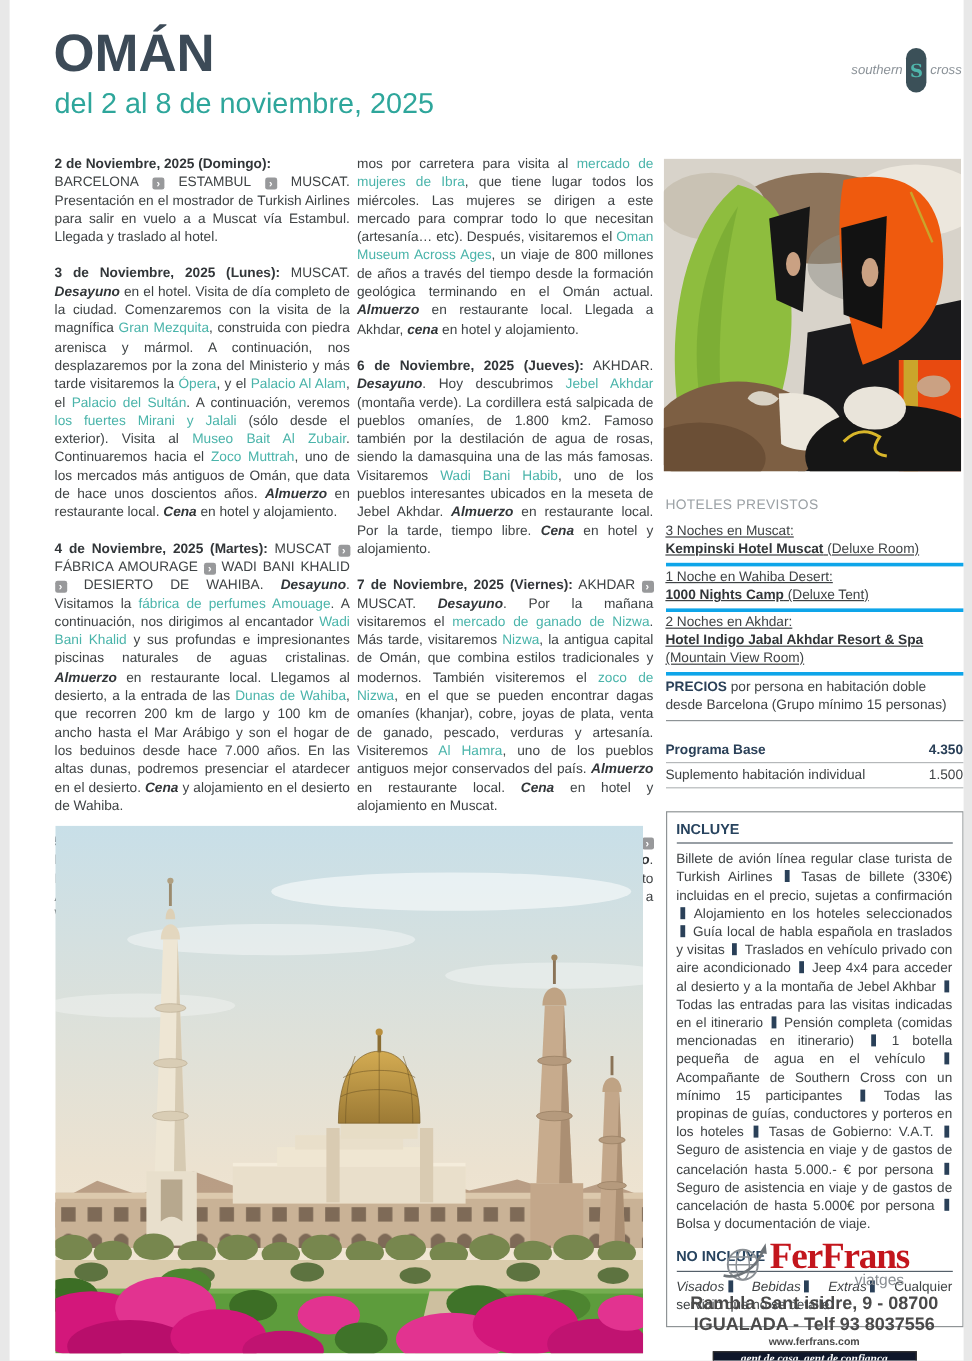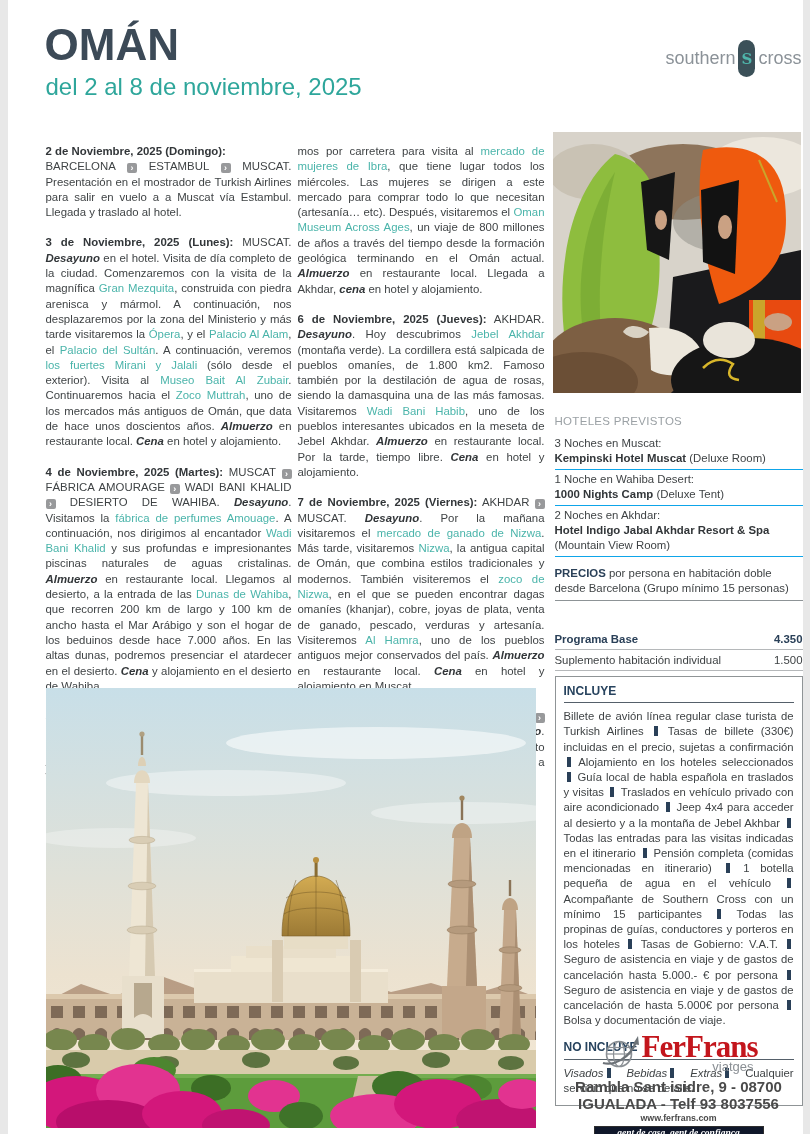--- a/index.html
+++ b/index.html
@@ -2,45 +2,45 @@
 <html><head>
 <meta charset="utf-8">
 <style>
   html,body{margin:0;padding:0;background:#e8e8e8;}
   .page{position:relative;width:795px;height:1134px;margin:0 auto;background:#ffffff;overflow:hidden;
         font-family:"Liberation Sans","DejaVu Sans",sans-serif;color:#3f4345;}
   
   .title{position:absolute;left:37px;top:20px;font-size:44px;font-weight:bold;color:#3c4a57;letter-spacing:0;}
   .subtitle{position:absolute;left:38px;top:73px;font-size:24px;color:#2ea69b;text-align:center;}
   .brand{position:absolute;left:628px;top:40px;width:166px;display:flex;align-items:center;justify-content:flex-end;gap:3px;}
-  .brand .word{font-size:18px;color:#8b9298;}
+  .brand .word{font-size:11px;color:#8b9298;font-style:italic;}
   .brand .pill{width:17px;height:37px;border-radius:9px;background:#3b5058;display:flex;align-items:center;justify-content:center;}
   .brand .pill span{color:#4fb5ab;font-size:15px;font-weight:bold;font-family:"DejaVu Serif",serif;}
   
   .col{position:absolute;top:130px;font-size:11.4px;line-height:15.3px;text-align:justify;}
   .col1{left:38px;width:246px;}
   .col2{left:290px;width:247px;}
-  .para{margin:14px 0 15px 0;}
+  .para{margin:0 0 15px 0;}
   .seg-b{font-weight:bold;color:#323639;}
   .seg-i{font-style:italic;}
   .seg-bi{font-weight:bold;font-style:italic;color:#323639;}
   .seg-teal{color:#4ab4aa;}
   .seg-hb{font-weight:bold;color:#2a4058;}
   .route-icon{display:inline-block;width:10px;height:10px;background:#98999b;border-radius:2px;color:#fff;
               font-size:9px;line-height:10px;text-align:center;font-weight:bold;vertical-align:-1px;}
   .sep-bar{display:inline-block;width:4px;height:10px;background:#2a4058;margin:0 3px;vertical-align:-1px;}
   
   .photo1{position:absolute;left:545px;top:132px;width:248px;height:261px;overflow:hidden;}
   .hotels{position:absolute;left:547px;top:414px;width:248px;font-size:11.4px;line-height:15px;}
   .hotels .label{color:#9ba1a5;font-size:11.5px;letter-spacing:.3px;margin-bottom:5px;}
-  .hotel-entry{padding:2px 0 3px 0;border-bottom:1px solid #0ea5e9;}
+  .hotel-entry{padding:2px 0 3px 0;border-bottom:3px solid #0ea5e9;text-decoration:underline;}
   .prices{position:absolute;left:547px;top:566px;width:248px;font-size:11.4px;line-height:15px;}
   .prices .intro{padding-bottom:4px;border-bottom:1px solid #8d9396;text-align:left;}
   .price-row{display:flex;justify-content:space-between;border-bottom:1px solid #b5b8ba;padding:3px 0 2px 0;}
-  .price-row.first{margin-top:28px;font-weight:bold;color:#2a4058;justify-content:space-between;}
+  .price-row.first{margin-top:14px;font-weight:bold;color:#2a4058;justify-content:space-between;}
   .includes{position:absolute;left:547px;top:676px;width:230px;border:1px solid #8f9496;padding:7px 8px 9px 8px;
             font-size:11.3px;line-height:15.2px;}
   .inc-head{font-weight:bold;color:#27435e;font-size:12px;border-bottom:1.5px solid #55606a;padding-bottom:3px;margin-bottom:6px;}
   .inc-body{text-align:justify;}
   .inc-head.second{margin-top:12px;}
   
   .photo2{position:absolute;left:38px;top:688px;width:490px;height:440px;overflow:hidden;}
   
   .footer{position:absolute;left:547px;top:1032px;width:248px;text-align:center;}
   .agency-row{display:flex;align-items:flex-start;justify-content:center;gap:2px;}

